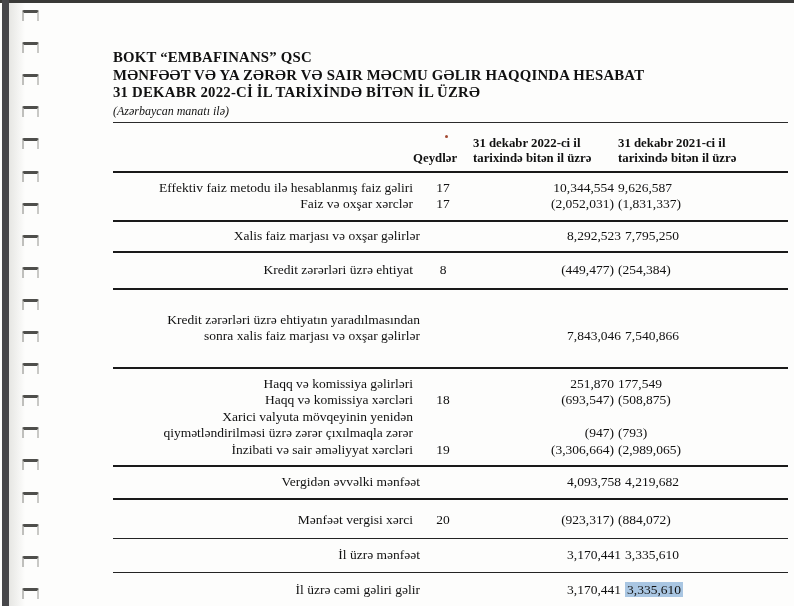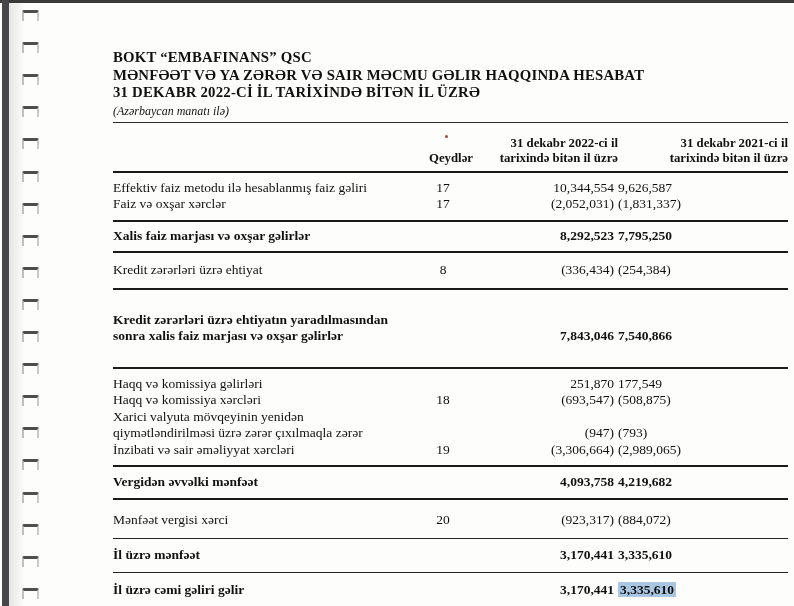--- a/index.html
+++ b/index.html
@@ -15,35 +15,35 @@
        border-radius:2px 2px 0 0;}
   .artifact-dot{position:absolute;left:445px;top:135px;width:3px;height:3px;background:#a34a33;border-radius:50%;}
 
   .doc{position:absolute;left:113px;top:49px;width:675px;z-index:2;}
   .title{font-weight:bold;font-size:14.8px;line-height:17.5px;letter-spacing:.2px;white-space:nowrap;}
   .subtitle{font-style:italic;font-size:12px;line-height:18px;padding-bottom:2px;
        border-bottom:1.5px solid #2b2b2b;}
 
   .thead{display:flex;align-items:flex-end;margin-top:13px;padding-bottom:4px;
        border-bottom:2px solid #191919;font-weight:bold;font-size:12.8px;line-height:15.5px;}
-  .thead .hc{text-align:right;}
+  .thead .hc{text-align:left;}
   .col-label{width:300px;}
   .col-note{width:60px;}
   .col-a{width:145px;}
   .col-b{flex:1;}
 
   .sec{padding:7px 0;}
   .s0{padding:7px 0;} .s1{padding:6px 0 7px;} .s2{padding:9px 0;} .s3{padding:22px 0;}
   .s4{padding:7px 0;} .s5{padding:7px 0;} .s6{padding:12px 0 10px;} .s7{padding:8px 0;} .s8{padding:9px 0;}
   .rule{height:0;border-top:2.2px solid #1a1a1a;}
   .rule.thin{border-top:1.4px solid #242424;}
 
   .row{display:flex;align-items:flex-end;font-size:13.5px;line-height:16.5px;}
-  .row.bold{font-weight:bold;}
-  .c-label{width:300px;white-space:nowrap;}
+  .row.bold{font-weight:normal;margin-left:7px;}
+  .c-label{width:300px;white-space:nowrap;text-align:right;}
   .c-note{width:60px;text-align:center;}
   .c-a{width:145px;text-align:right;padding-right:4px;box-sizing:border-box;}
   .c-b{flex:1;text-align:left;padding-right:37px;box-sizing:border-box;}
   .hl{padding:0 2px;}
 </style>
 </head>
 <body>
 
 <div class="top-edge"></div>
 <div class="left-edge"></div>
@@ -112,21 +112,21 @@
           <div class="c-note"></div>
           <div class="c-a">8,292,523</div>
           <div class="c-b">7,795,250</div>
         </div>
       </div>
       <div class="rule"></div>
       <div class="sec s2">
         <div class="row">
           <div class="c-label">Kredit zərərləri üzrə ehtiyat</div>
           <div class="c-note">8</div>
-          <div class="c-a">(336,434)</div>
+          <div class="c-a">(449,477)</div>
           <div class="c-b">(254,384)</div>
         </div>
       </div>
       <div class="rule"></div>
       <div class="sec s3">
         <div class="row bold">
           <div class="c-label">
             <div>Kredit zərərləri üzrə ehtiyatın yaradılmasından</div>
             <div>sonra xalis faiz marjası və oxşar gəlirlər</div>
           </div>

